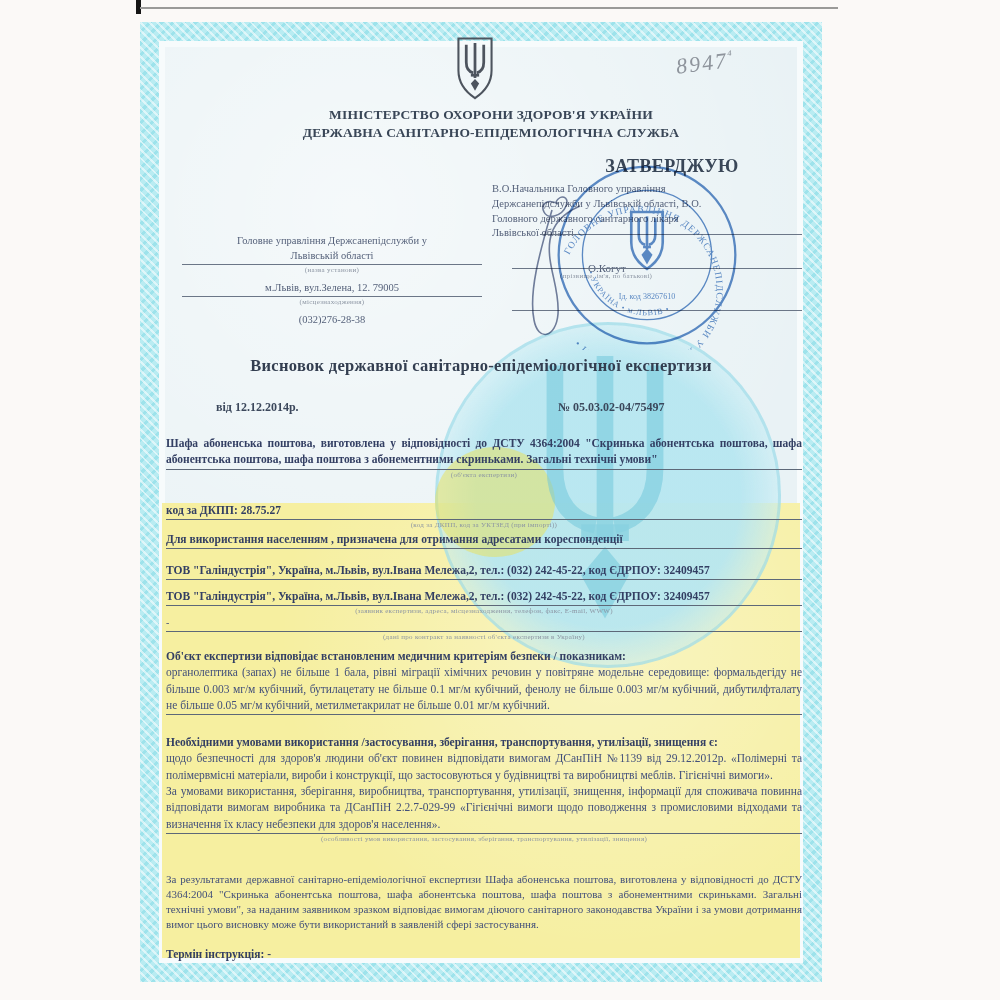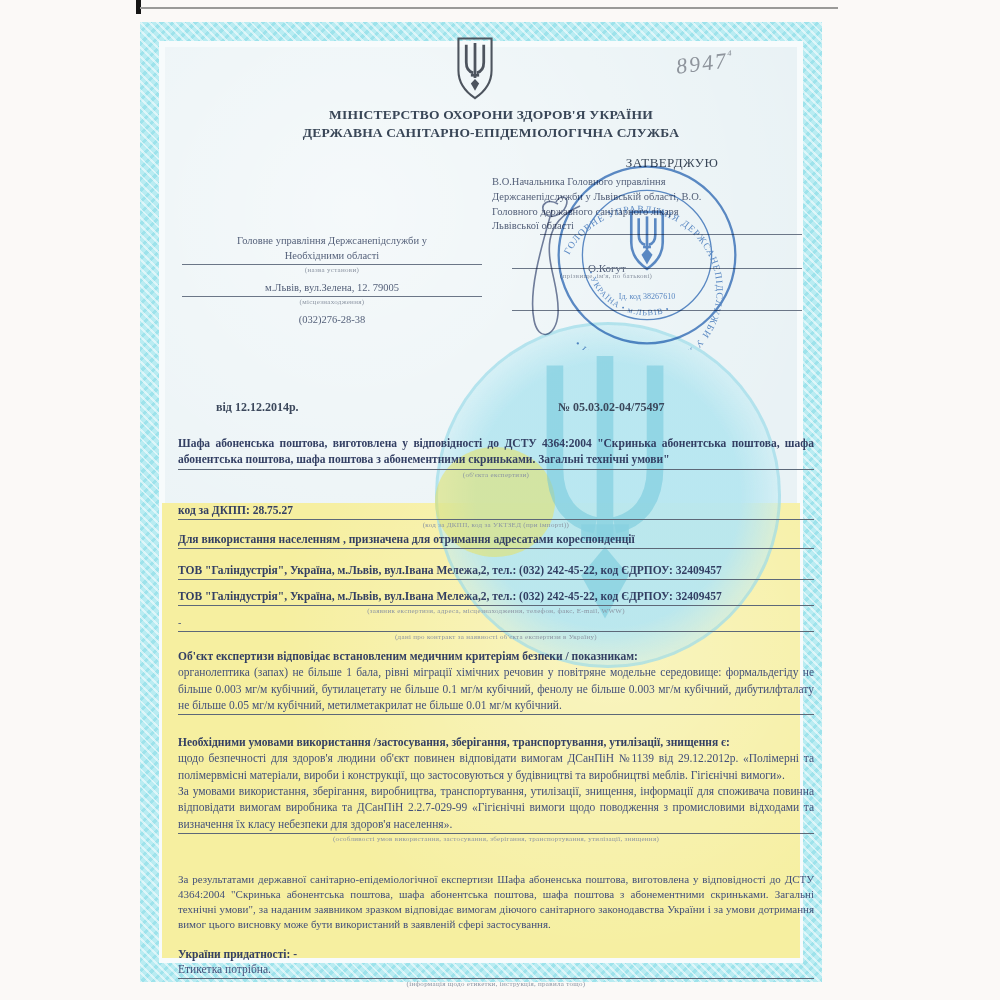--- a/index.html
+++ b/index.html
@@ -35,29 +35,29 @@
   .layer{position:absolute;z-index:6;color:#46526c;}
   .center{text-align:center;}
   .hdr{left:0;right:0;top:84px;font-weight:bold;font-size:13.5px;line-height:1.35;color:#394657;letter-spacing:.2px;padding-left:20px;}
   .handwritten{left:536px;top:28px;font-size:22px;color:#8e949c;transform:rotate(-7deg);
     font-style:italic;letter-spacing:2px;z-index:6;position:absolute;}
   .handwritten sup{font-size:13px;}
   .org{left:42px;top:163px;width:300px;font-size:10.5px;line-height:1.45;text-align:center;color:#55617a;margin-top:48px;}
   .org .uline{border-bottom:1px solid #6b7687;padding-bottom:1px;}
   .cap{font-size:7px;color:#8b94a2;letter-spacing:.3px;}
   .approve{left:352px;top:132px;width:312px;font-size:10.5px;line-height:1.4;color:#55617a;}
-  .approve .atitle{font-weight:normal;font-size:13px;color:#394657;text-align:center;width:240px;margin:0 0 3px 60px;letter-spacing:.4px;}
+  .approve .atitle{font-weight:bold;font-size:18px;color:#394657;text-align:center;width:240px;margin:0 0 3px 60px;letter-spacing:.4px;}
   .sig-line{position:absolute;height:1px;background:#6b7687;z-index:6;}
   .signer-name{position:absolute;left:448px;top:228px;font-size:11px;color:#55617a;z-index:6;margin-top:12px;}
   .sig-cap{position:absolute;left:420px;top:250px;z-index:6;}
   .doc-title{left:0;right:0;top:334px;font-weight:bold;font-size:16.5px;color:#333e50;letter-spacing:.3px;}
   .date-row{left:0;right:0;top:378px;font-size:12px;font-weight:bold;color:#3c485c;}
   .date-row .d1{position:absolute;left:76px;}
   .date-row .d2{position:absolute;left:418px;}
-  .row{position:absolute;left:38px;width:636px;z-index:6;}
+  .row{position:absolute;left:26px;width:636px;z-index:6;}
   .row .val{font-size:11.5px;line-height:1.42;color:#43507a;border-bottom:1px solid #5d6878;padding-bottom:1px;text-align:justify;}
   .row .val.b{font-weight:bold;color:#333f63;}
   .row .cap{text-align:center;margin-top:1px;}
   .lead{font-weight:bold;color:#333f63;}
   .noline .val{border-bottom:none;}
   .stamp{position:absolute;left:412px;top:138px;width:190px;height:190px;z-index:7;
     mix-blend-mode:multiply;opacity:.88;}
   .signature{position:absolute;left:378px;top:168px;z-index:8;mix-blend-mode:multiply;}
   .emblem{position:absolute;left:312px;top:12px;z-index:6;}
 </style>
@@ -99,21 +99,21 @@
     <span>8947</span><sup>⁴</sup>
   </div>
 
   <div class="layer hdr center">
     <div>МІНІСТЕРСТВО ОХОРОНИ ЗДОРОВ'Я УКРАЇНИ</div>
     <div>ДЕРЖАВНА САНІТАРНО-ЕПІДЕМІОЛОГІЧНА СЛУЖБА</div>
   </div>
 
   <div class="layer org">
     <div>Головне управління Держсанепідслужби у</div>
-    <div class="uline">Необхідними області</div>
+    <div class="uline">Львівській області</div>
     <div class="cap">(назва установи)</div>
     <div class="uline" style="margin-top:4px;">м.Львів, вул.Зелена, 12. 79005</div>
     <div class="cap">(місцезнаходження)</div>
     <div style="margin-top:5px;">(032)276-28-38</div>
   </div>
 
   <div class="layer approve">
     <div class="atitle">ЗАТВЕРДЖУЮ</div>
     <div>В.О.Начальника Головного управління</div>
     <div>Держсанепідслужби у Львівській області, В.О.</div>
@@ -148,20 +148,21 @@
       <path d="M41,86 H59"></path>
       <path d="M50,94 L41,104 L50,120 L59,104 Z" fill="#4a7ec2"></path>
     </g>
   </svg>
 
   <svg class="signature" width="90" height="165" viewBox="0 0 90 165">
     <path d="M40,14 C30,8 22,14 26,22 C30,30 44,26 48,16 C52,6 42,4 38,12
              M34,20 C24,55 10,100 16,130 C20,152 38,148 40,124 C42,98 28,74 32,50 C35,32 48,22 62,16" fill="none" stroke="#76819e" stroke-width="1.6"></path>
   </svg>
 
+  <div class="layer doc-title center">Висновок державної санітарно-епідеміологічної експертизи</div>
   <div class="layer date-row">
     <span class="d1">від 12.12.2014р.</span>
     <span class="d2">№ 05.03.02-04/75497</span>
   </div>
 
   <div class="row" style="top:413px;">
     <div class="val b">Шафа абоненська поштова, виготовлена у відповідності до ДСТУ 4364:2004 "Скринька абонентська поштова, шафа абонентська поштова, шафа поштова з абонементними скриньками. Загальні технічні умови"</div>
     <div class="cap">(об'єкта експертизи)</div>
   </div>
 
@@ -202,20 +203,16 @@
       <div>За умовами використання, зберігання, виробництва, транспортування, утилізації, знищення, інформації для споживача повинна відповідати вимогам виробника та ДСанПіН 2.2.7-029-99 «Гігієнічні вимоги щодо поводження з промисловими відходами та визначення їх класу небезпеки для здоров'я населення».</div>
     </div>
     <div class="cap">(особливості умов використання,  застосування,  зберігання, транспортування, утилізації, знищення)</div>
   </div>
 
   <div class="row noline" style="top:850px;">
     <div class="val" style="font-size:11px;line-height:1.36;">За результатами державної санітарно-епідеміологічної експертизи Шафа абоненська поштова, виготовлена у відповідності до ДСТУ 4364:2004 "Скринька абонентська поштова, шафа абонентська поштова, шафа поштова з абонементними скриньками. Загальні технічні умови",  за наданим заявником зразком відповідає вимогам діючого санітарного законодавства України і за умови дотримання вимог цього висновку  може бути використаний в заявленій сфері застосування.</div>
   </div>
 
   <div class="row noline" style="top:924px;">
-    <div class="val b">України придатності: -</div>
-  </div>
-
-  <div class="row" style="top:939px;">
-    <div class="val" style="text-align:left;">Етикетка потрібна.</div>
-    <div class="cap">(інформація щодо етикетки, інструкція, правила тощо)</div>
-  </div>
+    <div class="val b">Термін інструкція: -</div>
+  </div>
+
 </div>
 
 </body></html>

